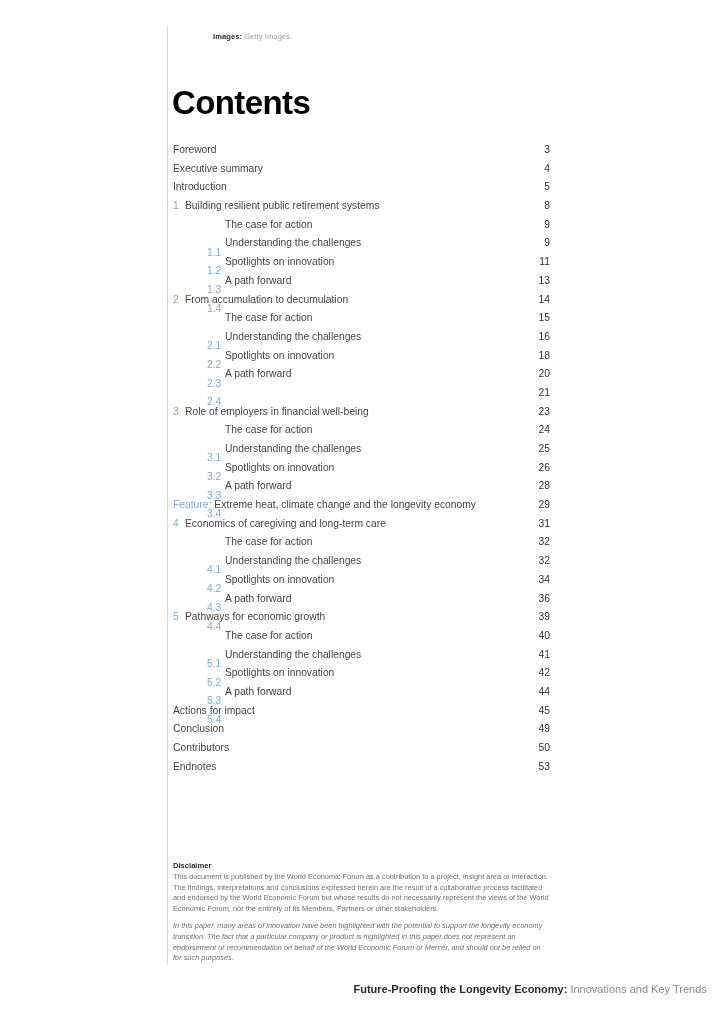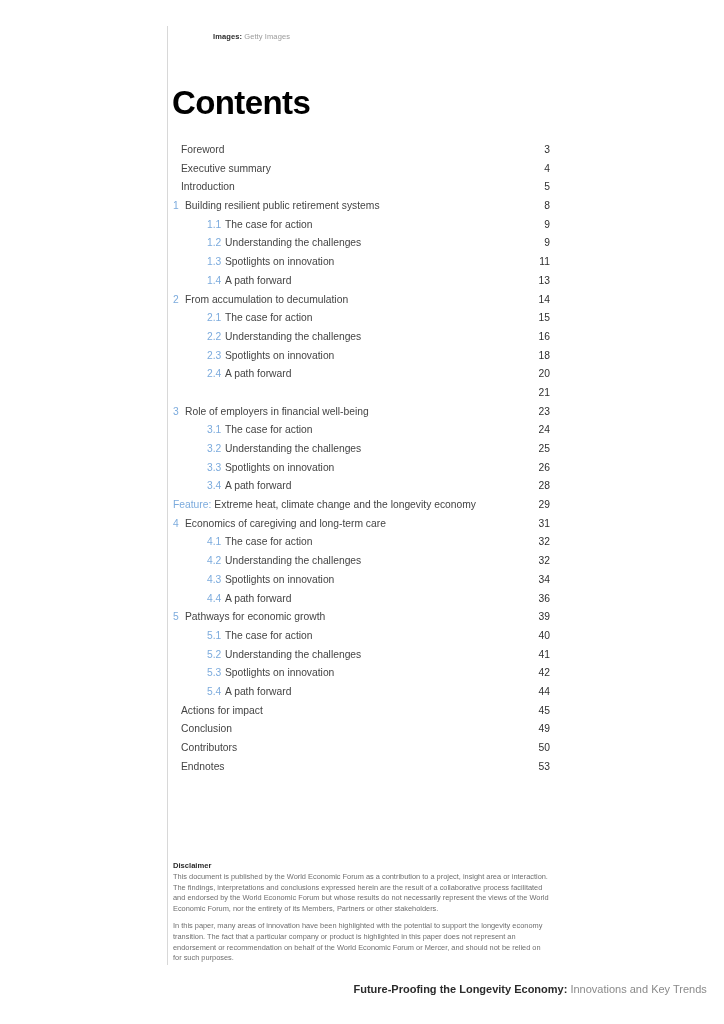--- a/index.html
+++ b/index.html
@@ -96,31 +96,31 @@
   .toc-row .pg {
     position: absolute;
     right: 0;
     top: 0;
     width: 24px;
     text-align: right;
     color: #2f2f2f;
   }
 
   
-  .lvl0 .label { left: 8px; }
+  .lvl0 .label { left: 0px; }
 
   
   .lvl1 .num   { left: 0px; width: 10px; }
   .lvl1 .label { left: 12px; }
 
   
   .lvlF .label { left: 0px; }
 
   
-  .lvl2 .num   { left: 34px; width: 22px; }
+  .lvl2 .num   { left: 34px; width: 22px; margin-top: 28px; }
   .lvl2 .label { left: 52px; }
 
   
   .disclaimer {
     position: absolute;
     left: 173px;
     top: 860px;
     width: 377px;
   }
   .disclaimer h4 {
@@ -130,21 +130,21 @@
     color: #2b2b2b;
     line-height: 11px;
   }
   .disclaimer p {
     margin: 0 0 7px 0;
     font-size: 7.4px;
     line-height: 10.6px;
     color: #6e6e6e;
     text-align: left;
   }
-  .disclaimer p:last-child { margin-bottom: 12px; }
+  .disclaimer p:last-child { margin-bottom: 12px; font-style: italic; }
 
   
   .footer {
     position: absolute;
     left: 0;
     top: 981px;
     width: 724px;
     height: 16px;
     font-size: 11px;
     line-height: 16px;

